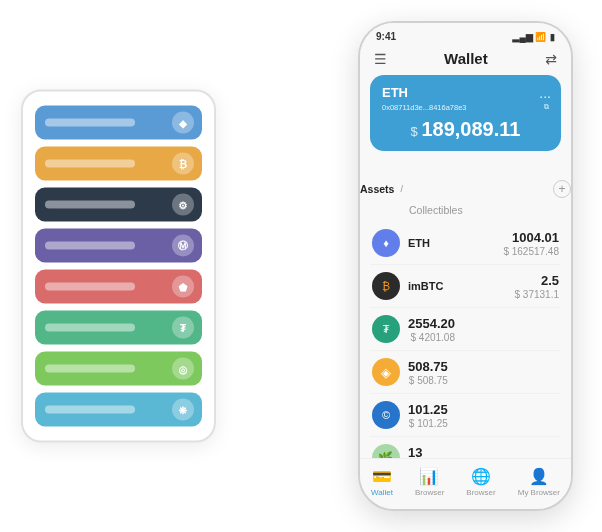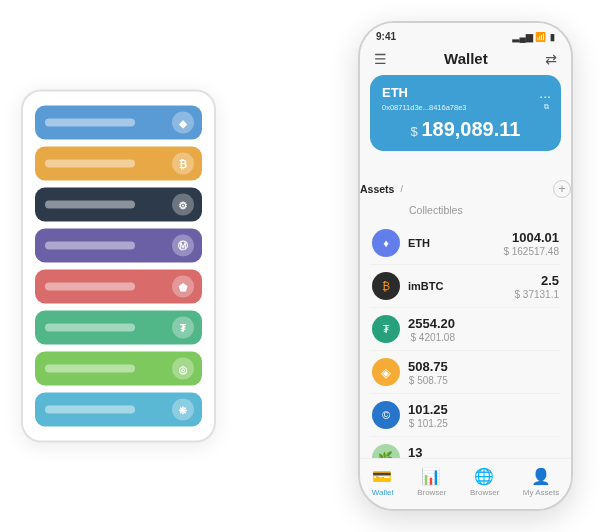--- a/index.html
+++ b/index.html
@@ -464,19 +464,19 @@
       <div class="nav-item">
         <span class="nav-icon">📊</span>
         <span class="nav-label">Browser</span>
       </div>
       <div class="nav-item">
         <span class="nav-icon">🌐</span>
         <span class="nav-label">Browser</span>
       </div>
       <div class="nav-item">
         <span class="nav-icon">👤</span>
-        <span class="nav-label">My Assets</span>
+        <span class="nav-label">My Browser</span>
       </div>
     </div>
 
   </div>
 
 </div>
 
 </body></html>

